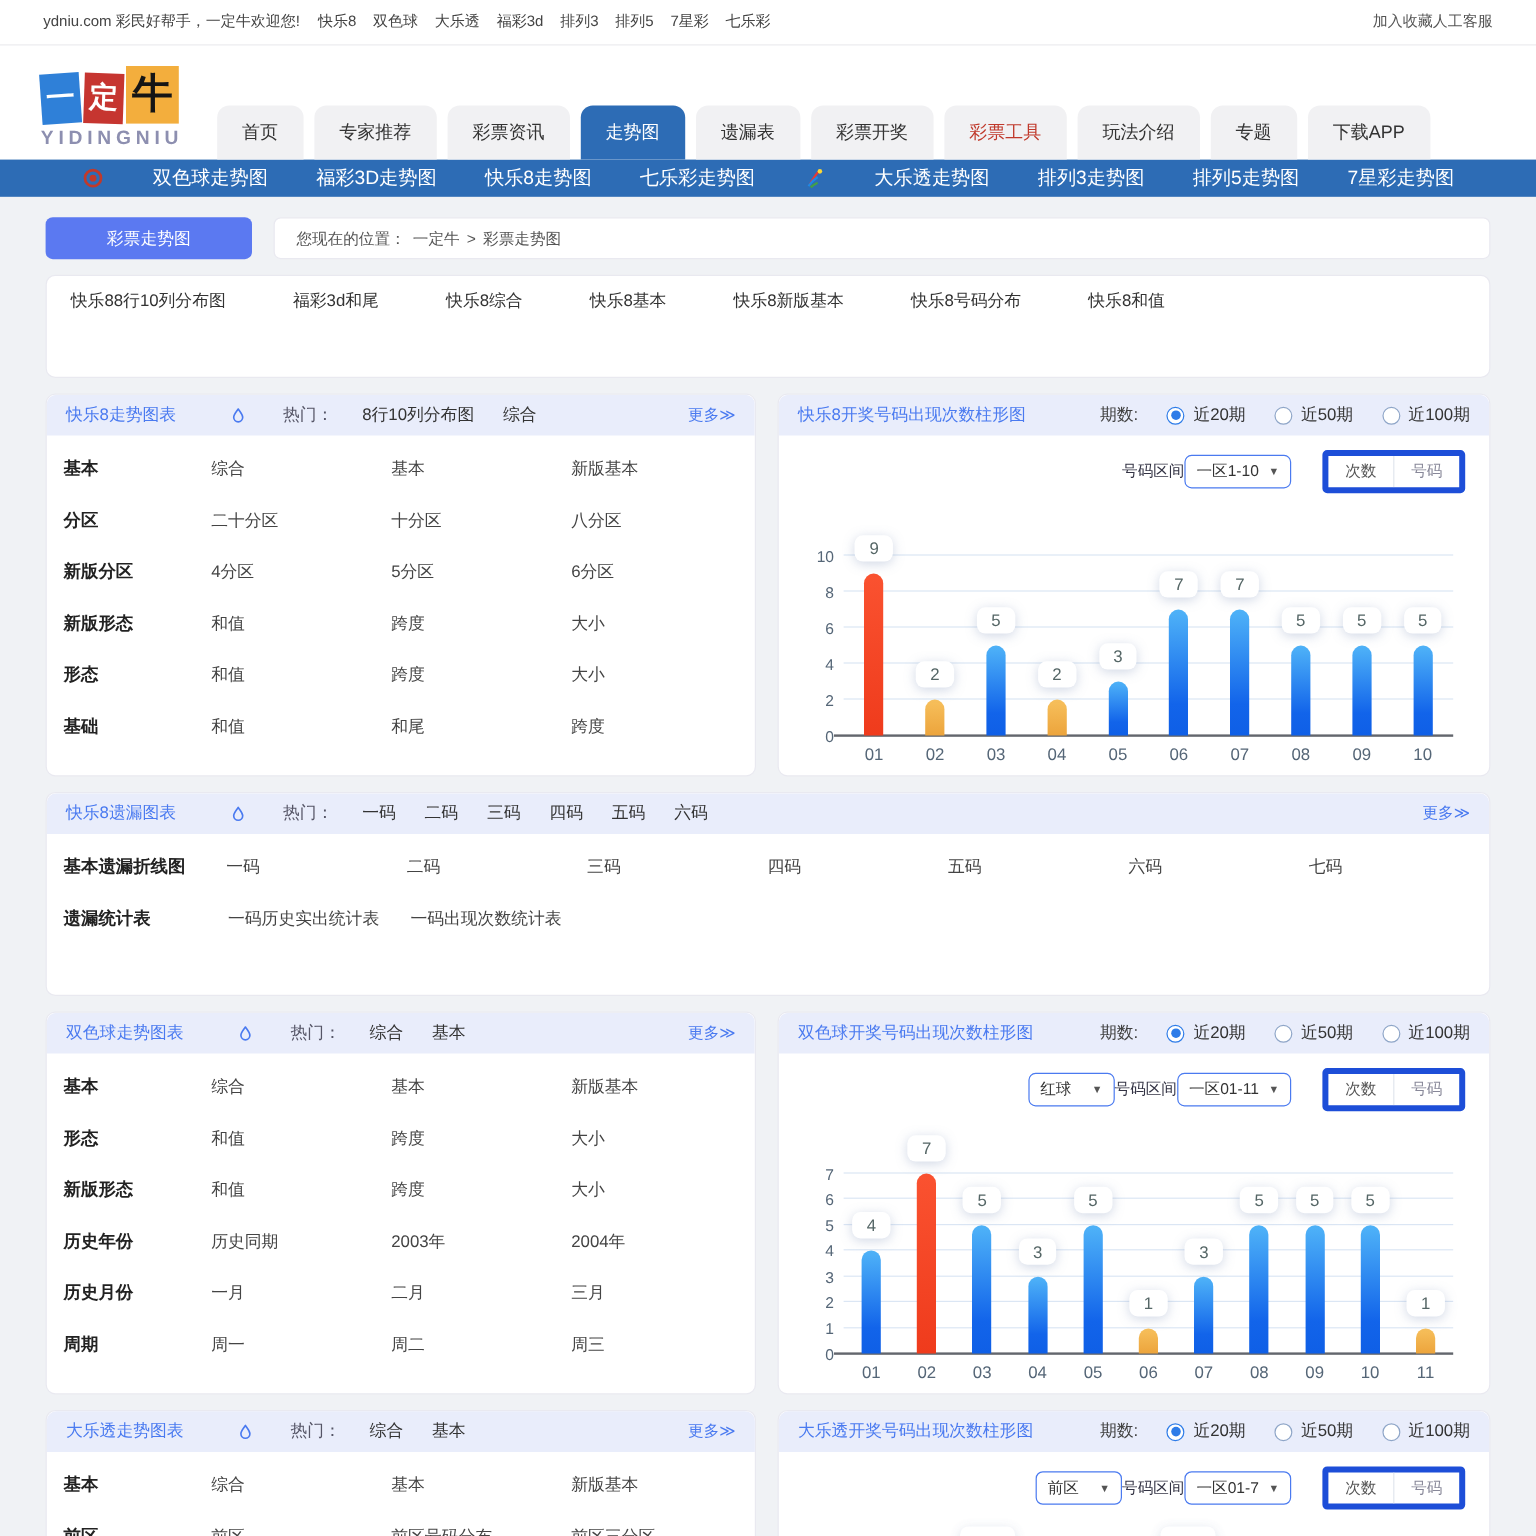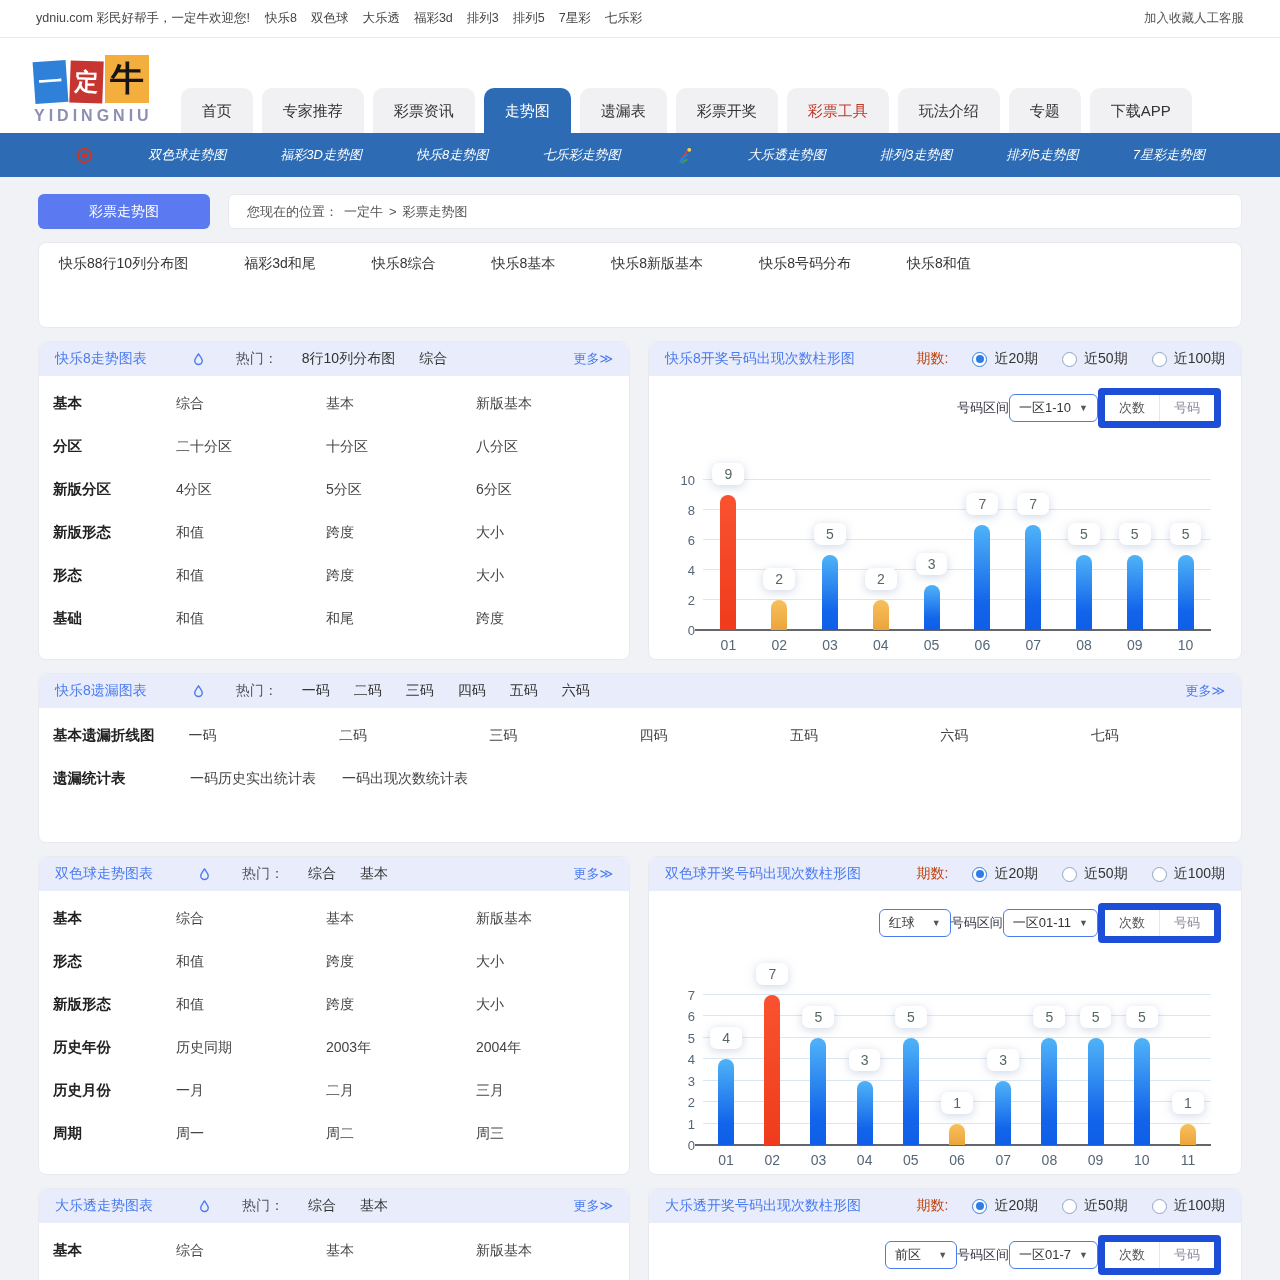--- a/index.html
+++ b/index.html
@@ -25,21 +25,21 @@
   .tile{display:inline-block;width:33px;height:42px;color:#fff;font-weight:bold;font-size:24px;text-align:center;line-height:42px;}
   .tile-blue{background:#2f80d8;transform:rotate(-4deg);}
   .tile-red{background:#c63530;margin-left:3px;transform:rotate(2deg);}
   .tile-gold{background:#f3ae3d;color:#151515;font-size:34px;font-weight:900;width:44px;height:48px;line-height:48px;margin-left:2px;font-family:"Liberation Serif","DejaVu Serif",serif;}
   .logo-sub{letter-spacing:4px;font-size:16px;color:#8d8fb0;font-weight:bold;margin-top:4px;text-align:center;}
   .tabs{display:flex;gap:9px;align-items:flex-end;}
   .tab{background:#f1f1f3;border-radius:10px 10px 0 0;padding:0 21px;height:45px;line-height:45px;font-size:15px;color:#333;white-space:nowrap;}
   .tab.active{background:var(--navblue);color:#fff;}
   .tab.accent{color:var(--toolred);}
   
-  .subnav{height:44px;background:var(--navblue);display:flex;align-items:center;justify-content:space-around;padding:0 48px;color:#fff;font-size:13px;font-style:italic;}
+  .subnav{height:31px;background:var(--navblue);display:flex;align-items:center;justify-content:space-around;padding:0 48px;color:#fff;font-size:16px;}
   .subnav a{color:#fff;}
   .sn-icon{display:inline-flex;align-items:center;}
   
   .main{width:1204px;margin:0 auto;}
   .crumb-row{display:flex;margin-top:17px;height:35px;}
   .crumb-btn{width:172px;background:#5b79f1;color:#fff;border-radius:6px;font-size:14px;display:flex;align-items:center;justify-content:center;}
   .crumb-box{flex:1;margin-left:18px;background:#fff;border:1px solid #e9e9f0;border-radius:6px;display:flex;align-items:center;padding:0 18px;font-size:13px;color:#555;gap:6px;}
   .panel{background:#fff;border:1px solid #e9e9f0;border-radius:8px;}
   
   .hot-panel{margin-top:13px;height:86px;overflow:hidden;}
@@ -59,30 +59,30 @@
   .prow{display:flex;align-items:center;height:43px;padding-left:14px;font-size:14px;}
   .prow .plabel{width:123px;font-weight:bold;color:#222;font-size:14.5px;}
   .prow .plink{width:150px;color:#444;}
   .miss .prow .plabel{width:137px;}
   .miss .prow .plink{width:152px;}
   .miss-panel{margin-top:13px;height:170px;overflow:hidden;}
   .tall{height:319px;overflow:hidden;}
   .row3{height:300px;}
   
   .periods{margin-left:auto;display:flex;align-items:center;gap:24px;font-size:14px;color:#333;}
-  .p-label{color:#c2410c;}
+  .p-label{color:#404040;}
   .p-item{display:inline-flex;align-items:center;gap:7px;}
   .radio{width:15px;height:15px;border:1px solid #8fa6c8;border-radius:50%;display:inline-flex;align-items:center;justify-content:center;background:#fff;}
   .radio.sel{border-color:#2e7ce8;}
   .radio .dot{width:8px;height:8px;border-radius:50%;background:#2e7ce8;}
   .chart-controls{display:flex;justify-content:flex-end;align-items:center;padding:12px 20px 0;font-size:13px;color:#334;}
   .select{display:inline-flex;align-items:center;gap:8px;border:1px solid #4a7af0;border-radius:6px;padding:4px 9px;font-size:13px;color:#333;background:#fff;}
   .select .caret{font-size:9px;color:#555;}
   .ball-select{min-width:72px;justify-content:space-between;}
-  .toggle{display:inline-flex;border:7px solid #1d4ed8;border-radius:4px;overflow:hidden;background:#fff;}
+  .toggle{display:inline-flex;border:5px solid #1d4ed8;border-radius:4px;overflow:hidden;background:#fff;margin-left:26px;}
   .toggle span{padding:4px 14px;font-size:13px;color:#555;}
   .toggle span + span{border-left:1px solid #e2e6ee;color:#889;}
   .chart{padding:0 20px 0 14px;}
   .plot{position:relative;height:150px;margin:52px 10px 0 40px;}
   .bars{position:absolute;left:0;right:0;top:0;bottom:0;display:flex;align-items:flex-end;}
   .slot{flex:1;position:relative;display:flex;justify-content:center;align-items:flex-end;height:100%;}
   .bar{width:16px;border-radius:9px 9px 0 0;}
   .bar-blue{background:linear-gradient(180deg,#4fb3f8 0%,#1264ea 75%,#0f5fe6 100%);}
   .bar-red{background:linear-gradient(180deg,#fa5230,#ef3b1c);}
   .bar-orange{background:linear-gradient(180deg,#f7c05c,#eca43c);}

